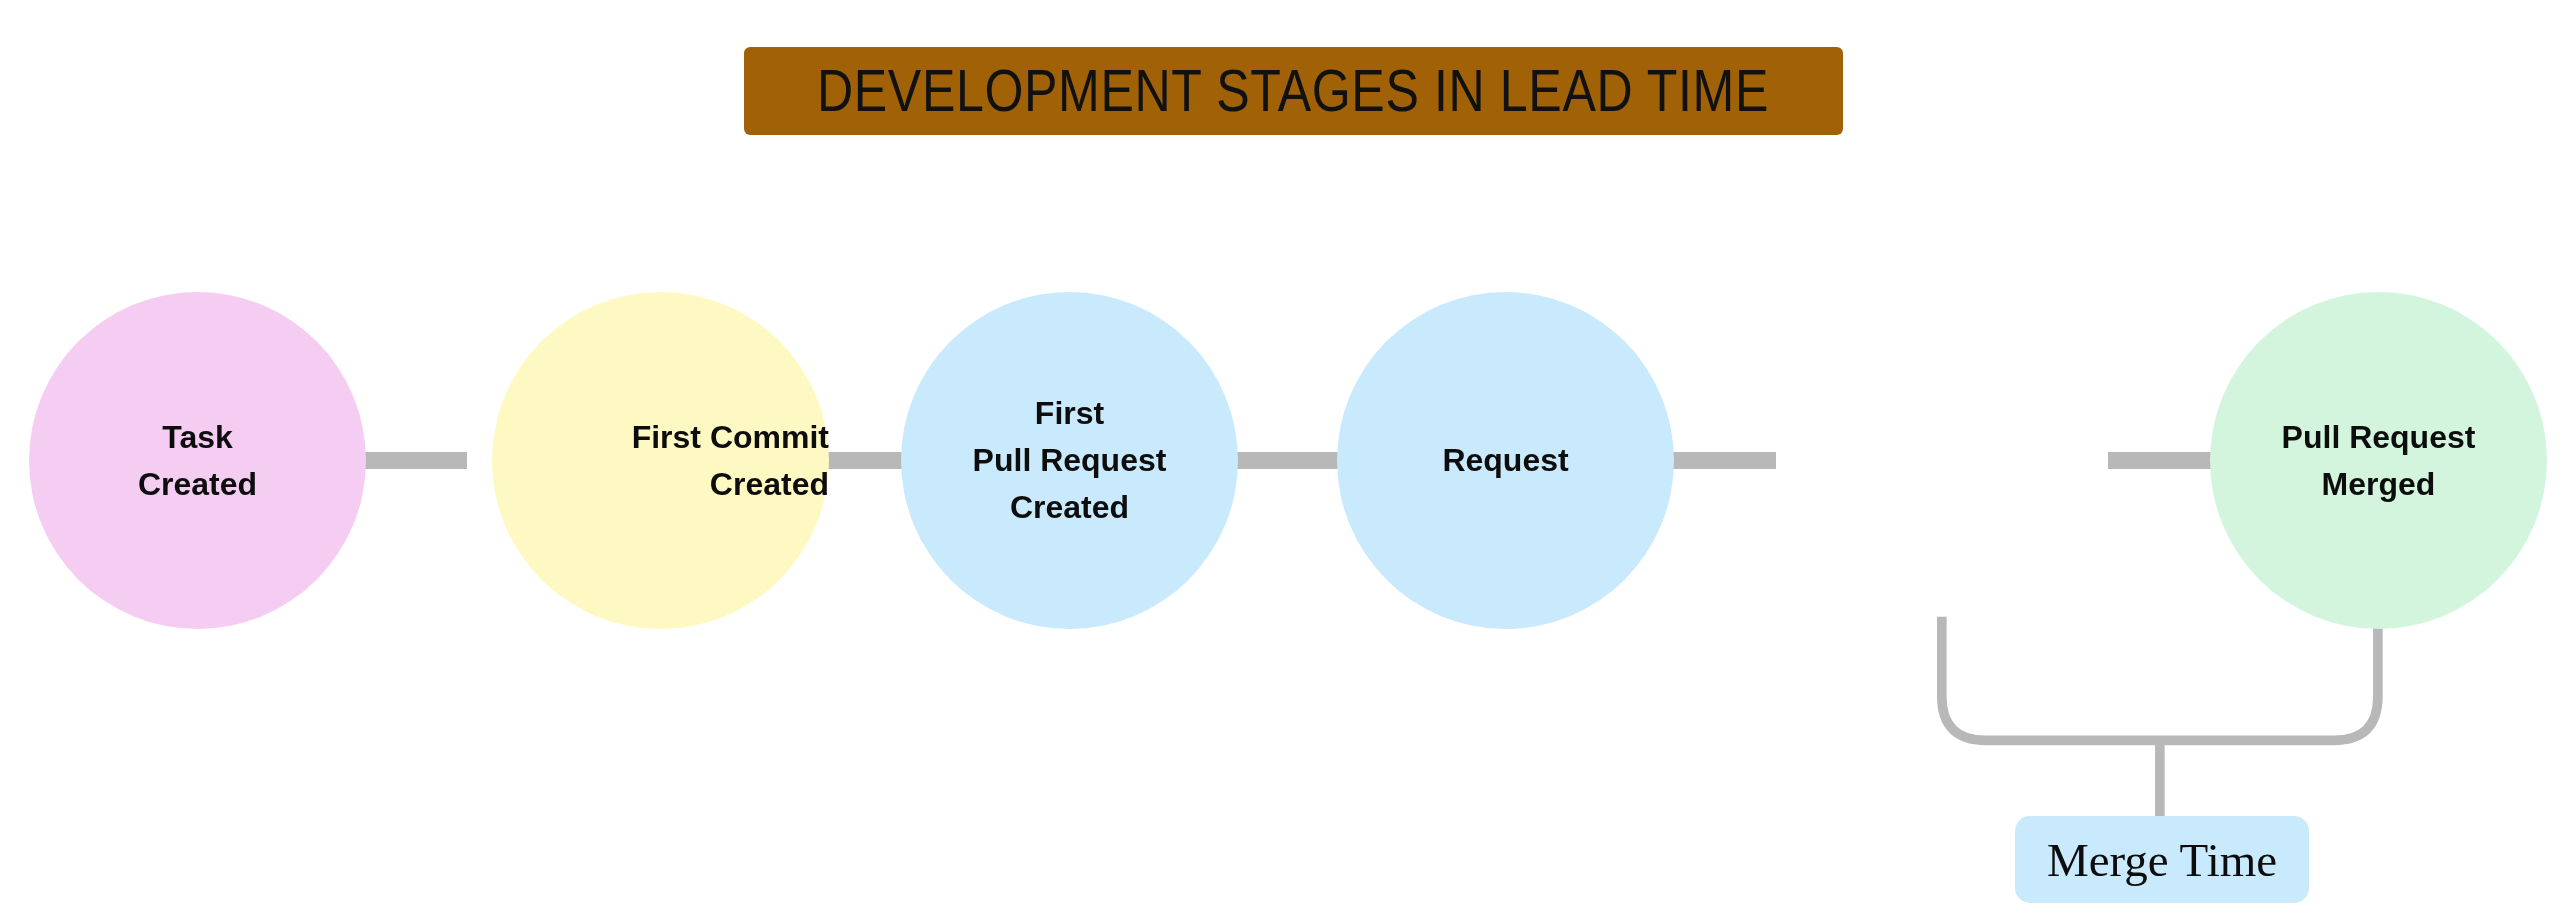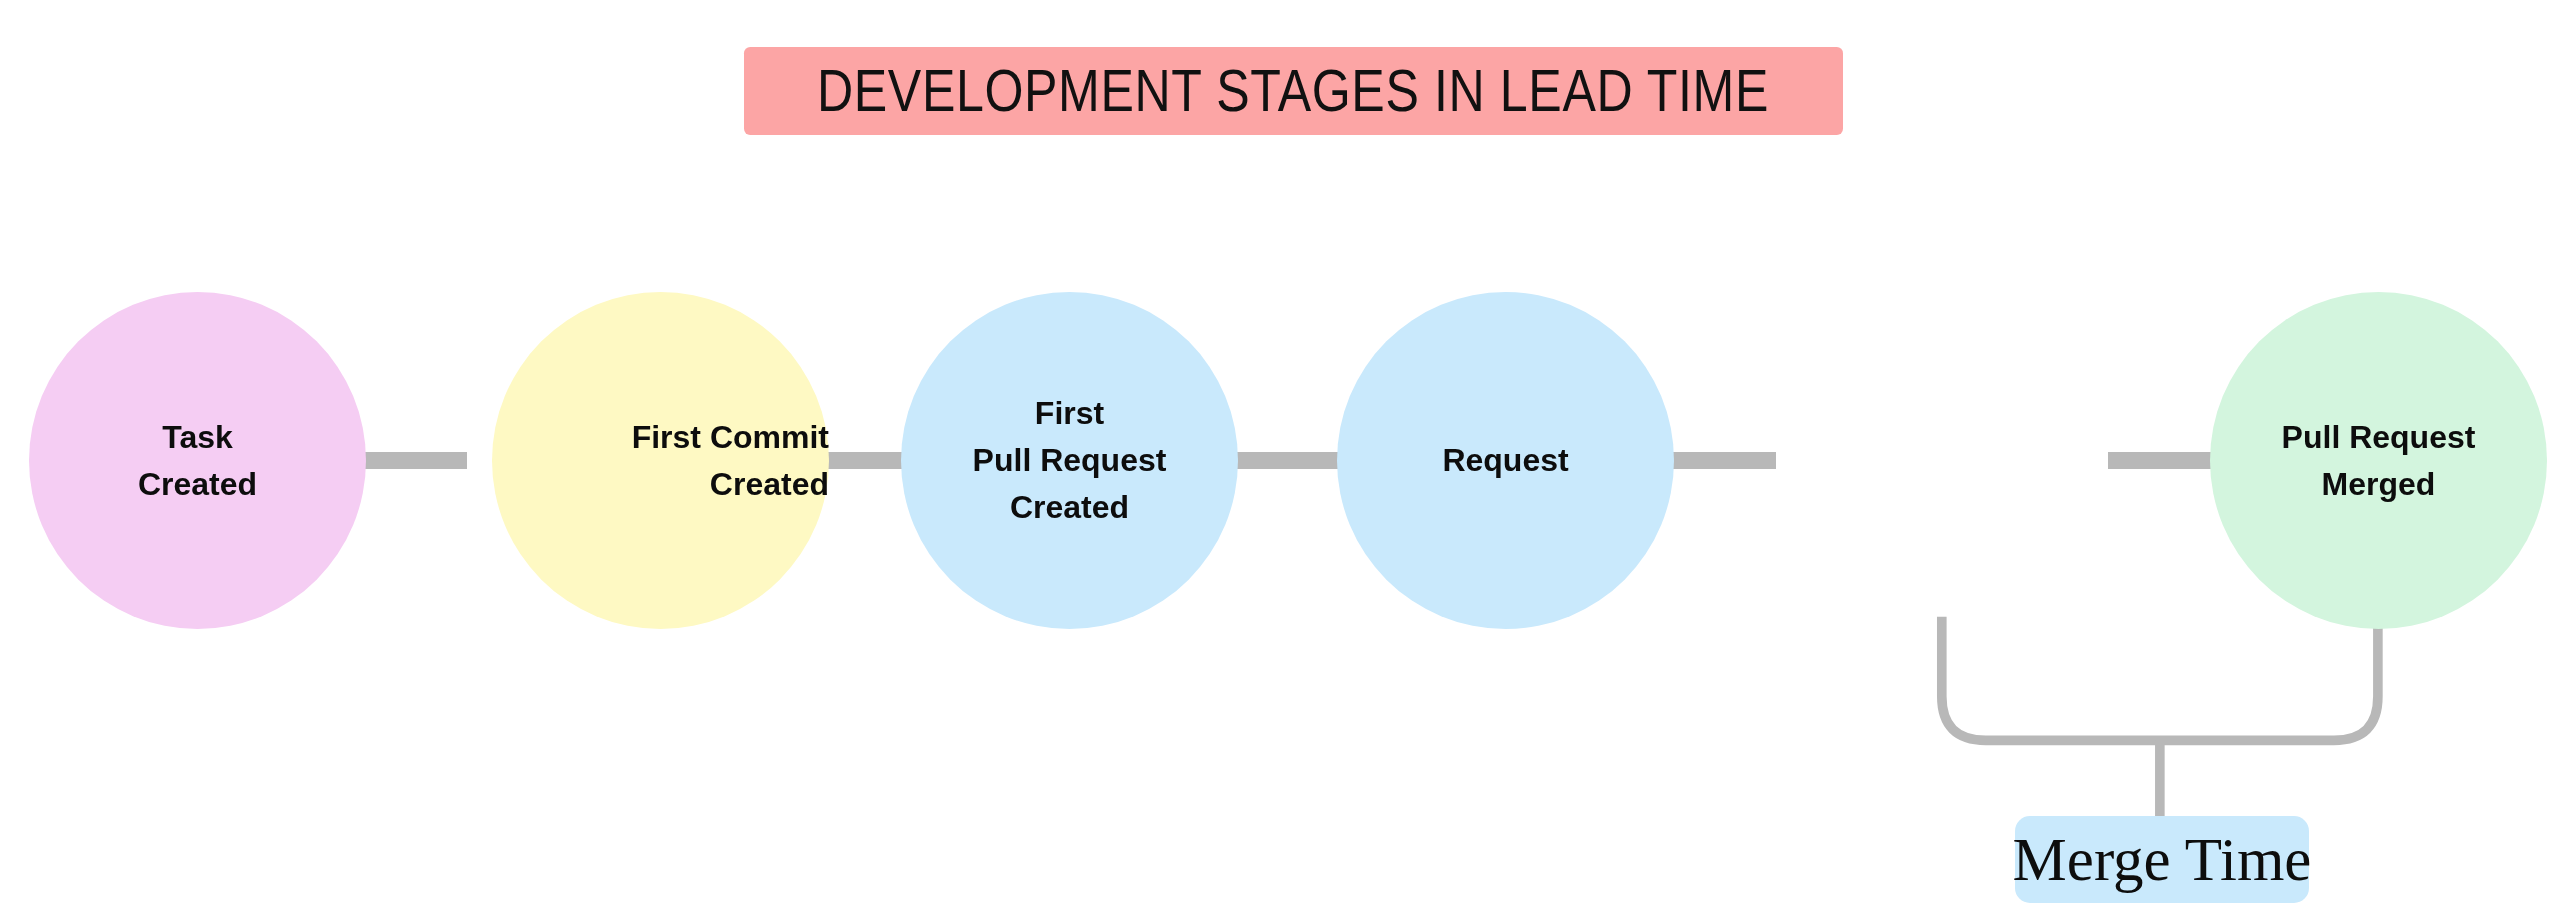--- a/index.html
+++ b/index.html
@@ -103,32 +103,32 @@
     height: 87px;
     border-radius: 15px;
     background: #c9e9fc;
     display: flex;
     align-items: center;
     justify-content: center;
     z-index: 3;
   }
   .merge-label span {
     font-family: cursive;
-    font-size: 61px;
+    font-size: 47px;
     font-weight: 400;
     color: #0d0d0d;
     white-space: nowrap;
   }
 </style>
 </head>
 <body>
 
 <div class="canvas">
 
-  <div class="title-bar" style="background: #fca5a5;">
+  <div class="title-bar" style="background: #a16207;">
     <span class="title-text">DEVELOPMENT STAGES IN LEAD TIME</span>
   </div>
 
   <svg class="bracket" viewBox="0 0 3750 1344" xmlns="http://www.w3.org/2000/svg">
     <path id="bracket-span-path" d="M 2827 898 L 2827 1014 Q 2827 1078 2891 1078 L 3398 1078 Q 3462 1078 3462 1014 L 3462 898" fill="none" stroke="#b8b8b8" stroke-width="14" stroke-linejoin="round" stroke-linecap="butt"></path>
     <path id="bracket-drop-path" d="M 3144.5 1078 L 3144.5 1196" fill="none" stroke="#b8b8b8" stroke-width="14" stroke-linecap="butt"></path>
   </svg>
 
   <div class="stage-layer" id="stage-layer">
       <div class="connector" style="left: 363px; background: rgb(184, 184, 184);"></div>

